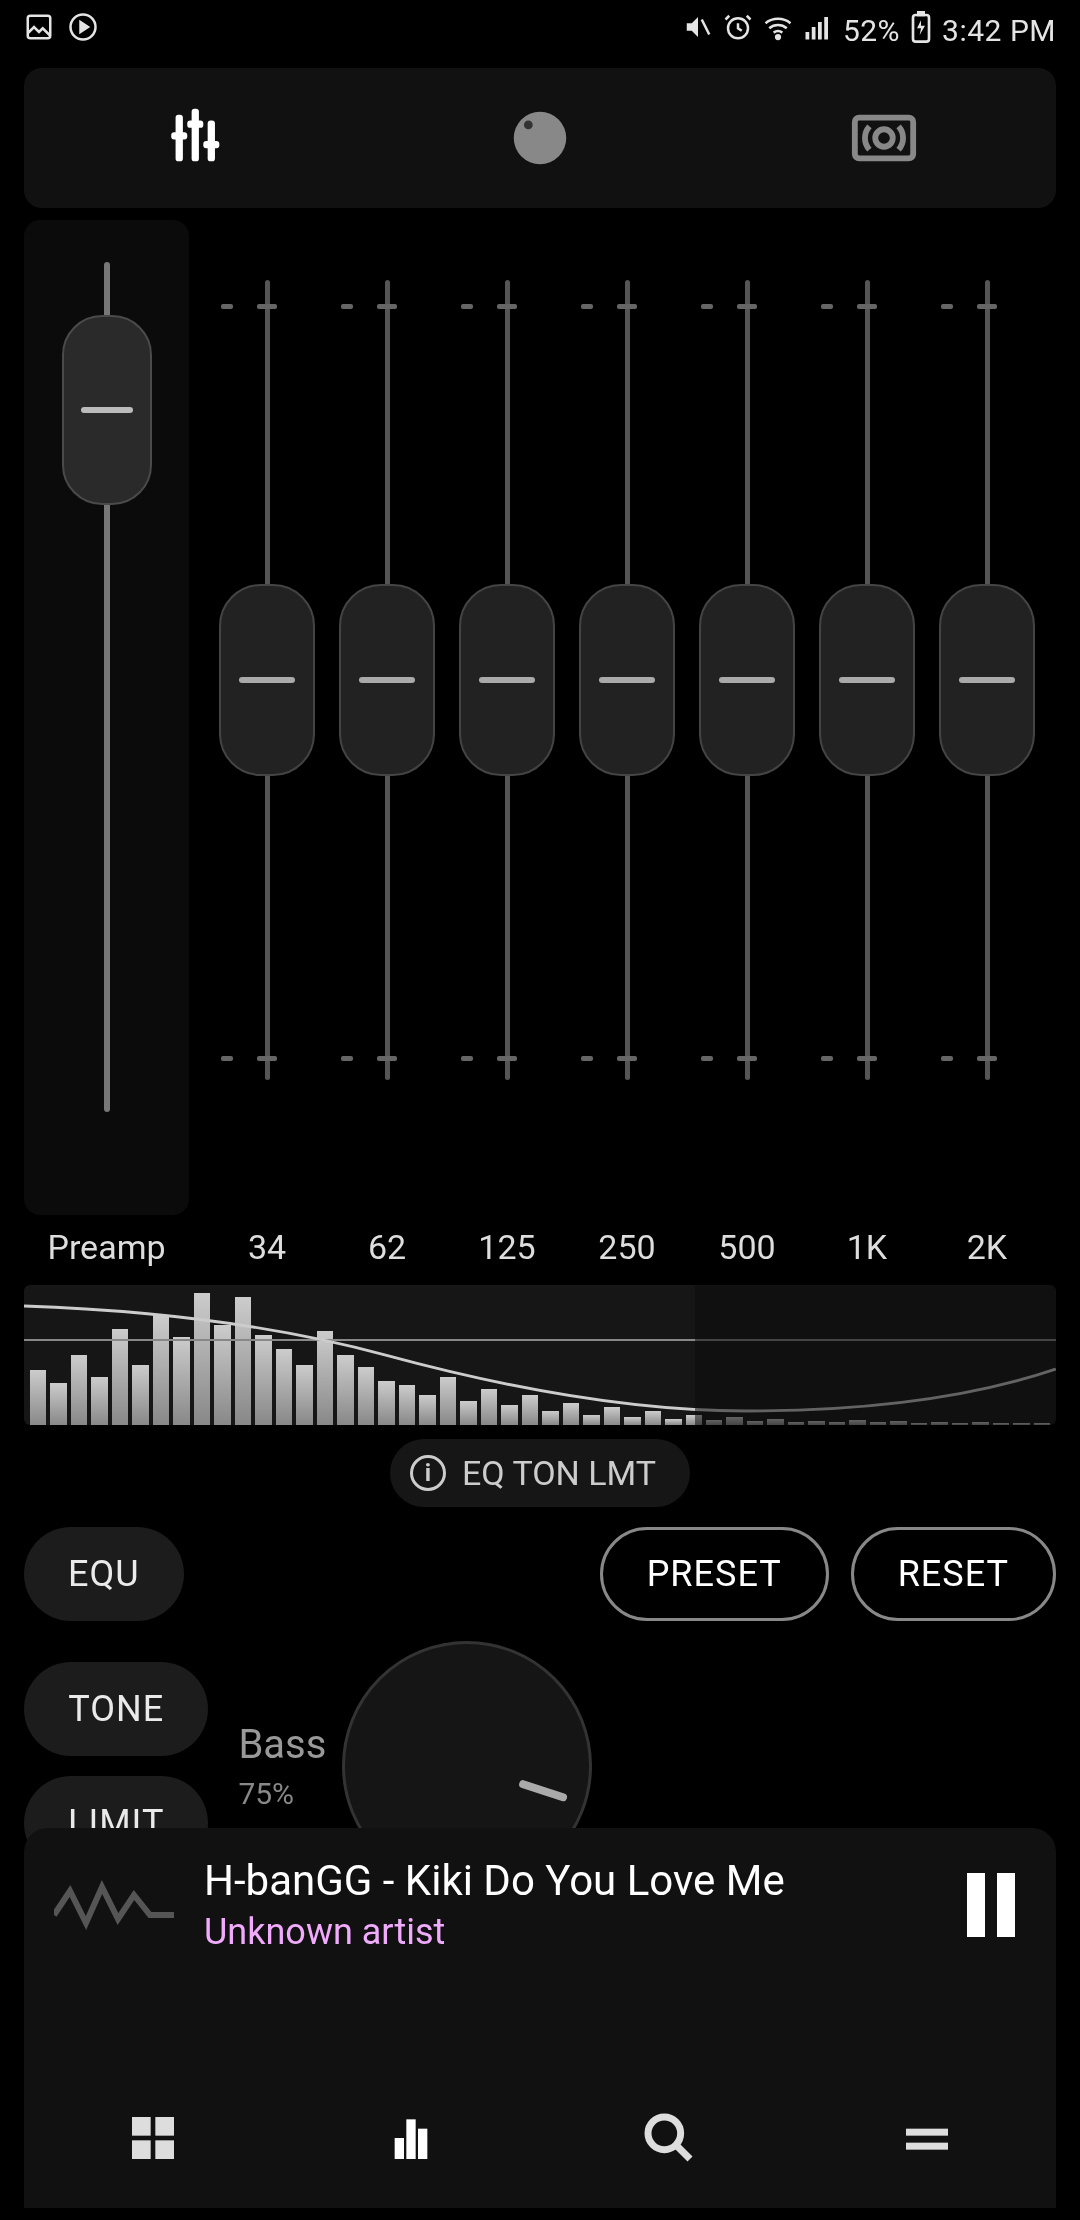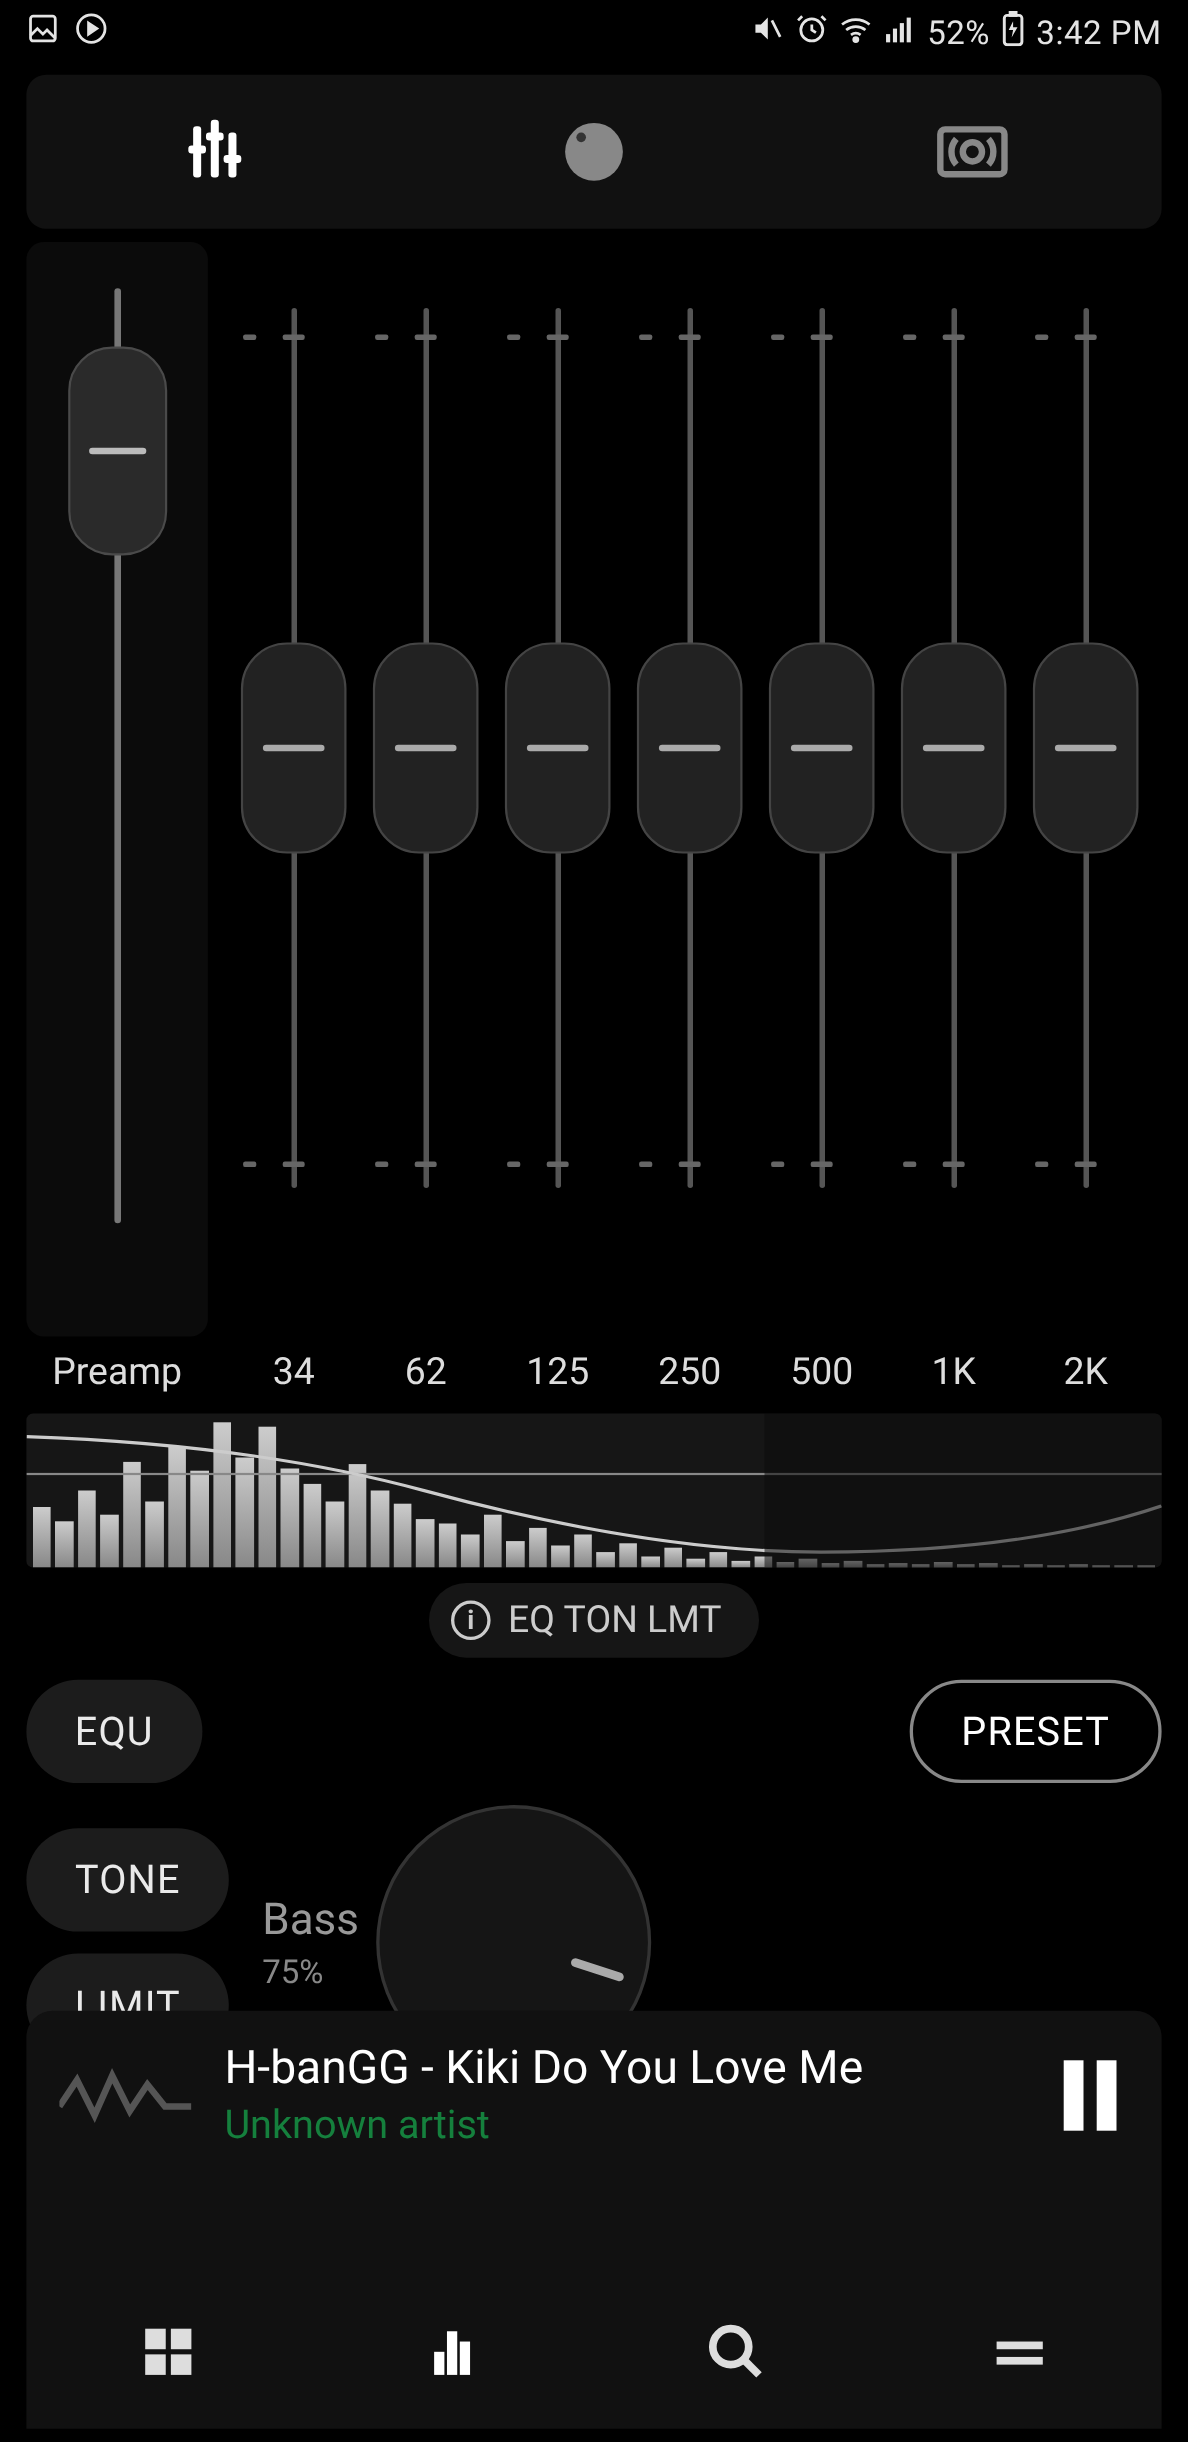--- a/index.html
+++ b/index.html
@@ -63,21 +63,21 @@
   .knob-val { font-size: 30px; color: #888; margin-top: 8px; }
   .knob { width: 250px; height: 250px; border-radius: 50%; background: #151515; border: 3px solid #333; position: relative; }
   .knob .needle { position:absolute; left:50%; top:50%; width:50px; height:8px; background:#aaa; border-radius:4px; transform-origin: -55px 4px; }
 
   
   .now-playing { position:absolute; left:24px; right:24px; bottom:12px; height:380px; background:#111; border-radius:24px 24px 0 0; padding: 28px 30px 0 30px; }
   .np-top { display:flex; align-items:center; gap: 30px; }
   .np-wave { width: 120px; height: 60px; }
   .np-text { flex:1; }
   .np-title { font-size: 42px; color: #fff; }
-  .np-artist { font-size: 36px; color: #15803d; margin-top: 6px; }
+  .np-artist { font-size: 36px; color: #f0abfc; margin-top: 6px; }
   .np-pause { width: 70px; display:flex; gap:12px; justify-content:center; }
   .np-pause div { width:18px; height:64px; background:#fff; }
   .np-nav { position:absolute; left:0; right:0; bottom:0; height:140px; display:flex; align-items:center; justify-content:space-around; }
   .np-nav .nav-btn { width:70px; height:70px; display:flex; align-items:center; justify-content:center; }
 </style>
 </head>
 <body>
 
 <div class="status-bar">
   <div class="status-left">
@@ -310,20 +310,23 @@
 </div>
 
 <div class="row">
   <div class="pill filled">
       <span>EQU</span>
     </div>
   <div class="flex-spacer"></div>
   <div class="pill outline">
       <span>PRESET</span>
     </div>
+  <div class="pill outline">
+      <span>RESET</span>
+    </div>
 </div>
 
 <div class="tone-row">
   <div class="side-buttons">
     <div class="pill filled">
         <span>TONE</span>
       </div>
     <div class="pill filled">
         <span>LIMIT</span>
       </div>

